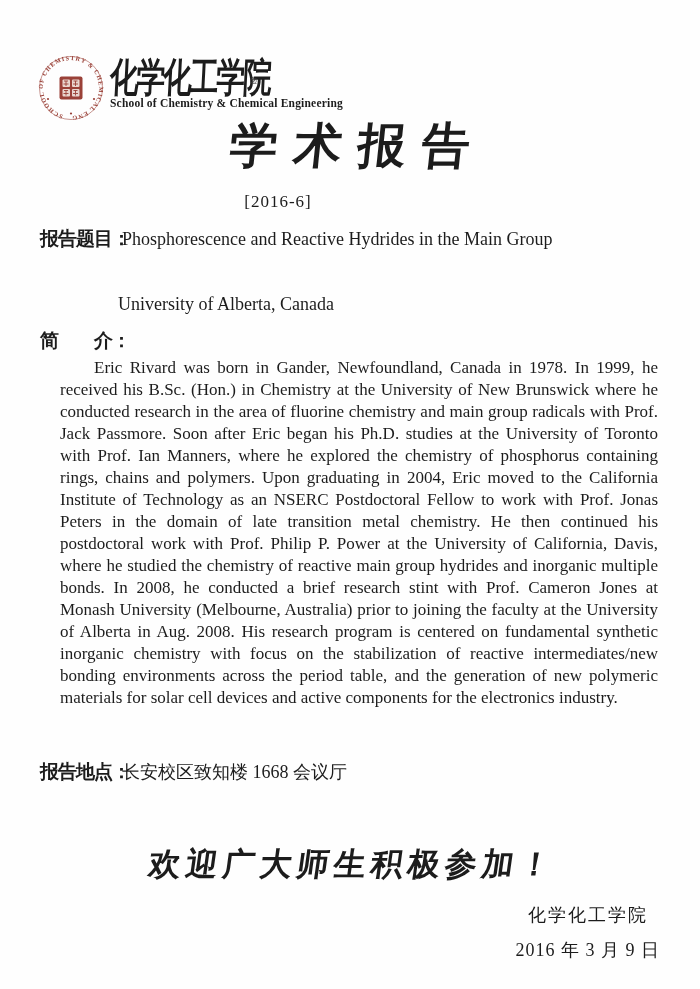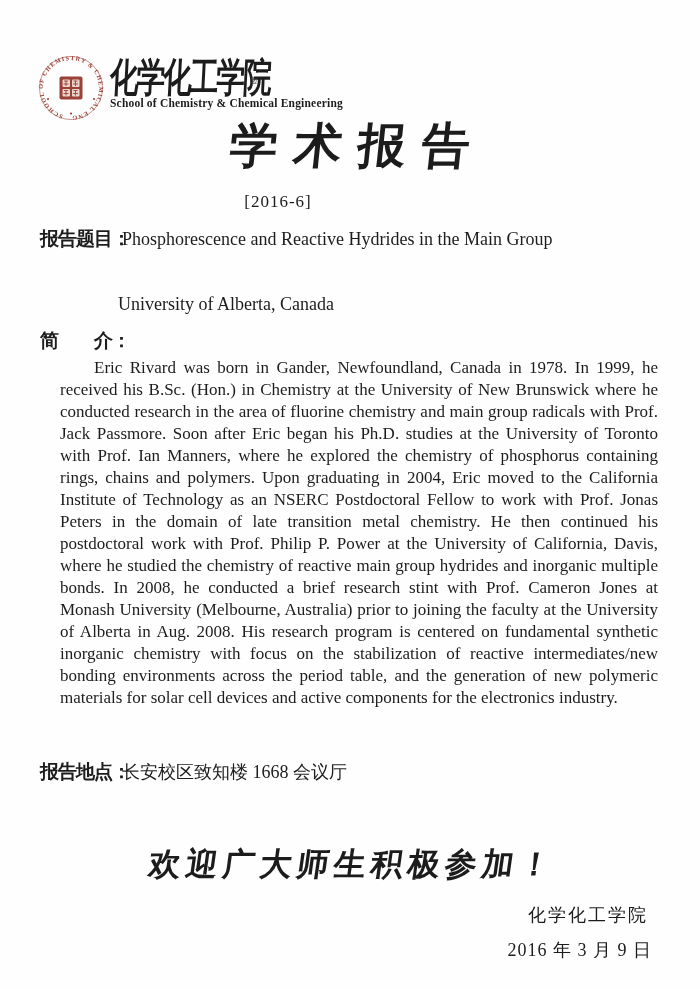--- a/index.html
+++ b/index.html
@@ -68,21 +68,21 @@
   
   .welcome-row{position:absolute;top:843px;left:0;width:700px;text-align:center;}
   .welcome{
     display:inline-block;
     font-family:"DejaVu Serif","Liberation Serif",serif;
     font-weight:bold;font-size:32px;letter-spacing:5px;margin-right:-5px;
     transform:skewX(-8deg);
   }
   
   .footer-org{position:absolute;top:903px;right:52px;font-size:18px;letter-spacing:2px;}
-  .footer-date{position:absolute;top:938px;right:48px;font-size:18px;letter-spacing:1px;}
+  .footer-date{position:absolute;top:938px;right:40px;font-size:18px;letter-spacing:1px;}
 </style>
 </head>
 <body>
 
 <div class="page">
 
   <div class="logo">
     <svg class="seal" viewBox="0 0 66 66">
       <circle cx="33" cy="33" r="31.5" fill="none" stroke="#9a4138" stroke-width="1" opacity="0.55"></circle>
       <defs>

